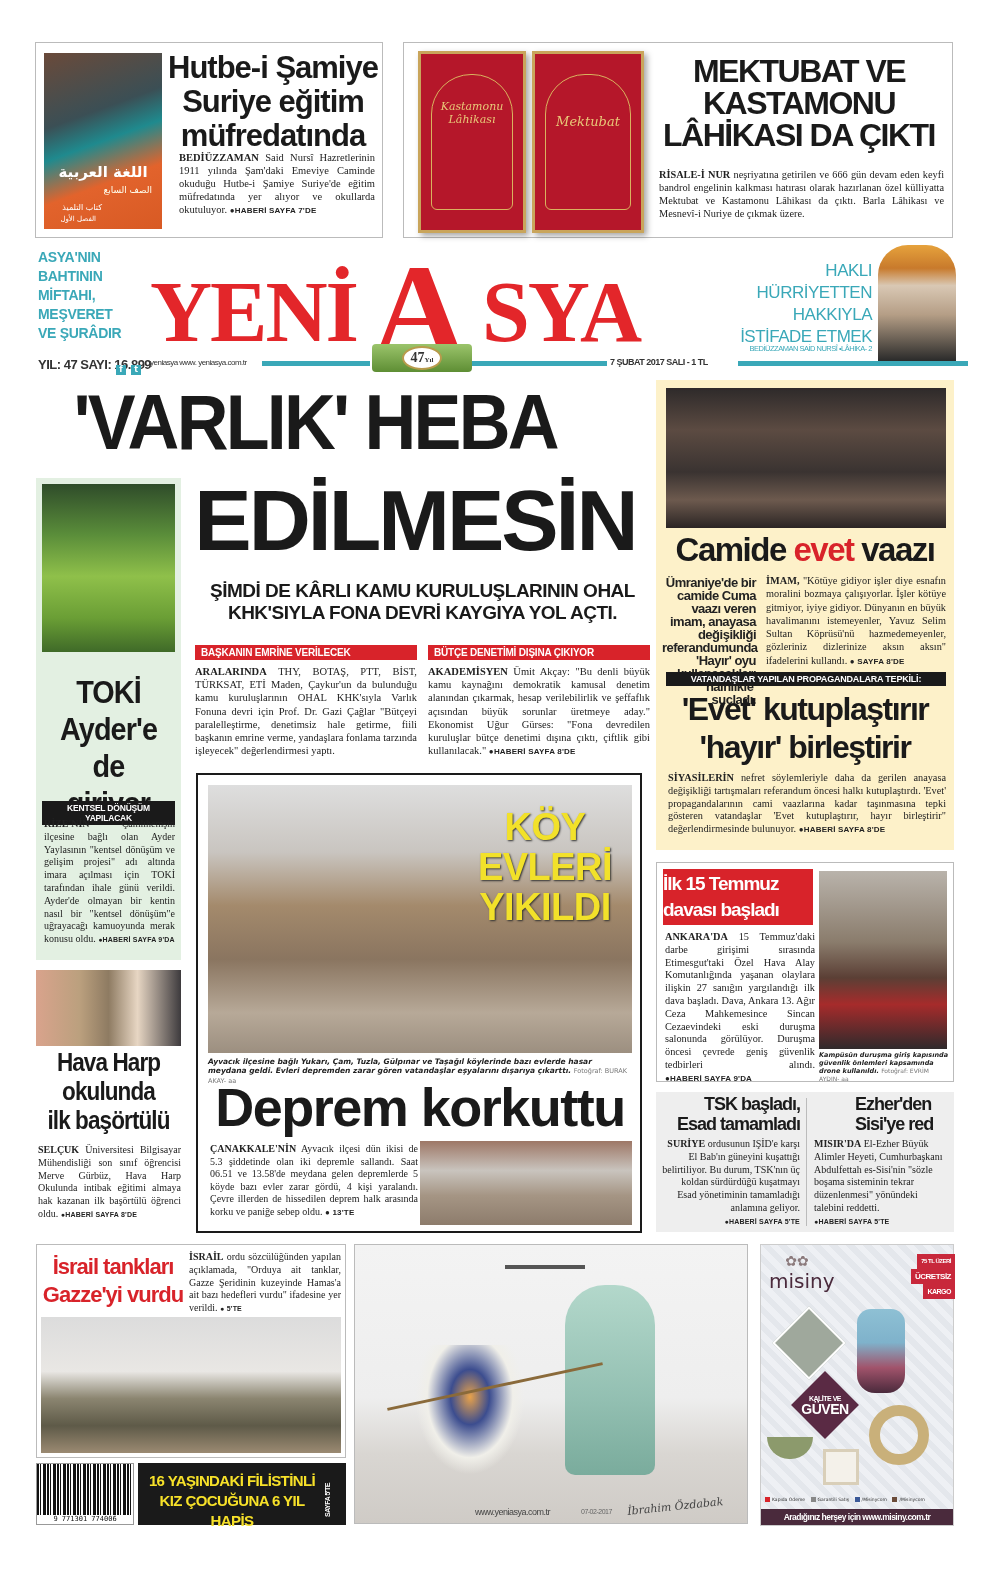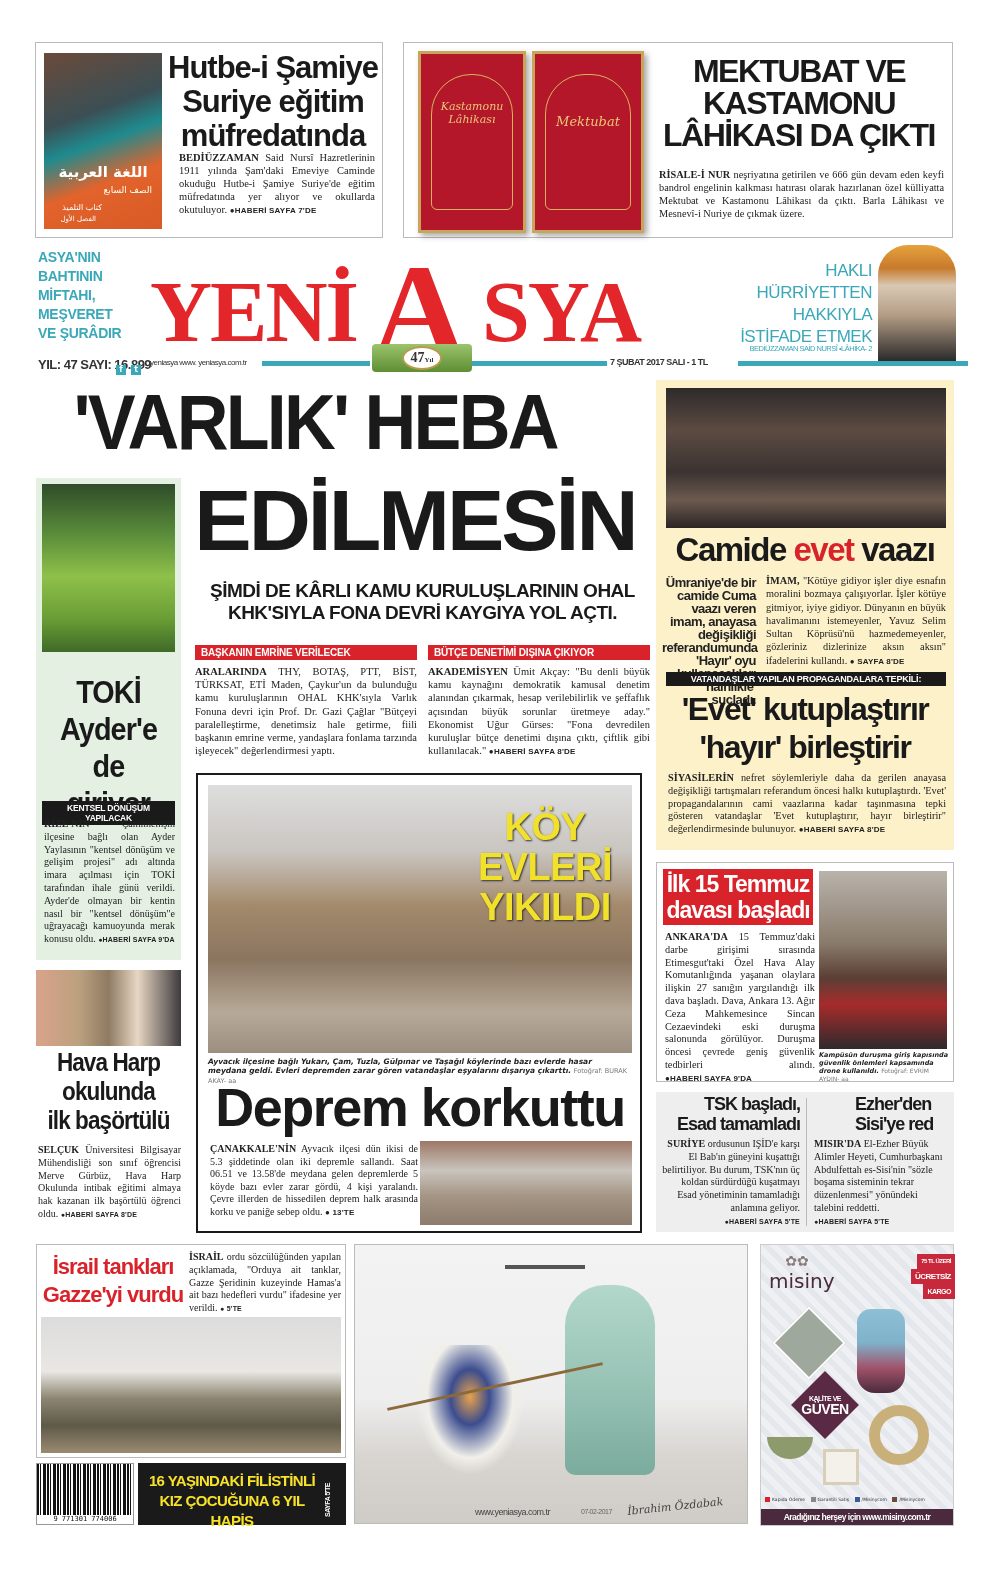--- a/index.html
+++ b/index.html
@@ -175,21 +175,21 @@
     <div>'Evet' kutuplaştırır</div>
     <div>'hayır' birleştirir</div>
   </div>
   <div class="abs body-text" style="left:12px;top:392px;width:278px;font-size:10.3px;line-height:12.8px;">
     <b>SİYASİLERİN</b><span> nefret söylemleriyle daha da gerilen anayasa değişikliği tartışmaları referandum öncesi halkı kutuplaştırdı. 'Evet' propagandalarının cami vaazlarına kadar taşınmasına tepki gösteren vatandaşlar 'Evet kutuplaştırır, hayır birleştirir" değerlendirmesinde bulunuyor.</span>
     <span class="ref">●HABERİ SAYFA 8'DE</span>
   </div>
 </div>
 
 <div class="abs box" style="left:656px;top:862px;width:298px;height:220px;">
-  <div class="abs head" style="left:6px;top:6px;width:150px;height:56px;background:#d8232a;color:#fff;text-align:center;font-size:23px;line-height:26px;padding-top:2px;">
+  <div class="abs head" style="left:6px;top:6px;width:150px;height:56px;background:#d8232a;color:#fff;font-size:19px;line-height:26px;padding-top:2px;">
     <div>İlk 15 Temmuz</div>
     <div>davası başladı</div>
   </div>
   <div class="abs body-text" style="left:8px;top:68px;width:150px;font-size:10.3px;line-height:12.8px;">
     <b>ANKARA'DA</b><span> 15 Temmuz'daki darbe girişimi sırasında Etimesgut'taki Özel Hava Alay Komutanlığında yaşanan olaylara ilişkin 27 sanığın yargılandığı ilk dava başladı. Dava, Ankara 13. Ağır Ceza Mahkemesince Sincan Cezaevindeki eski duruşma salonunda görülüyor. Duruşma öncesi çevrede geniş güvenlik tedbirleri alındı.</span>
     <span class="ref">●HABERİ SAYFA 9'DA</span>
   </div>
   <div class="abs photo" style="left:162px;top:8px;width:128px;height:178px;background:linear-gradient(180deg,#b9b3ab 0%,#8a7c6c 40%,#5b3f35 60%,#a62b2b 75%,#2f2a2c 100%);"></div>
   <div class="abs caption" style="left:162px;top:188px;width:130px;font-size:6.5px;line-height:8px;">
     <span>Kampüsün duruşma giriş kapısında güvenlik önlemleri kapsamında drone kullanıldı.</span> <span class="credit" style="font-size:6px;">Fotoğraf: EVRİM AYDIN- aa</span>

